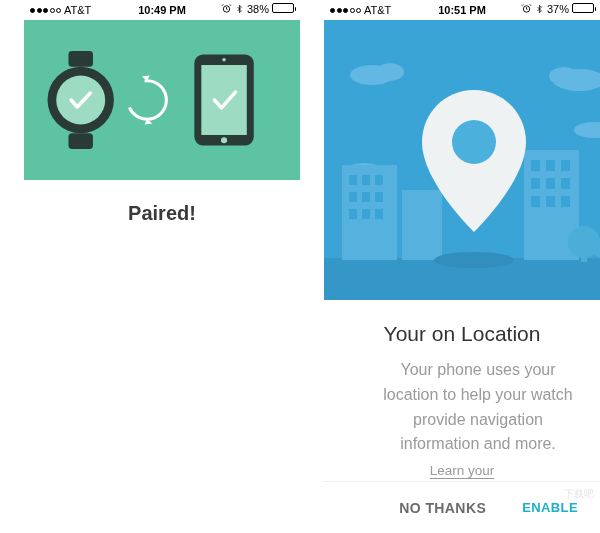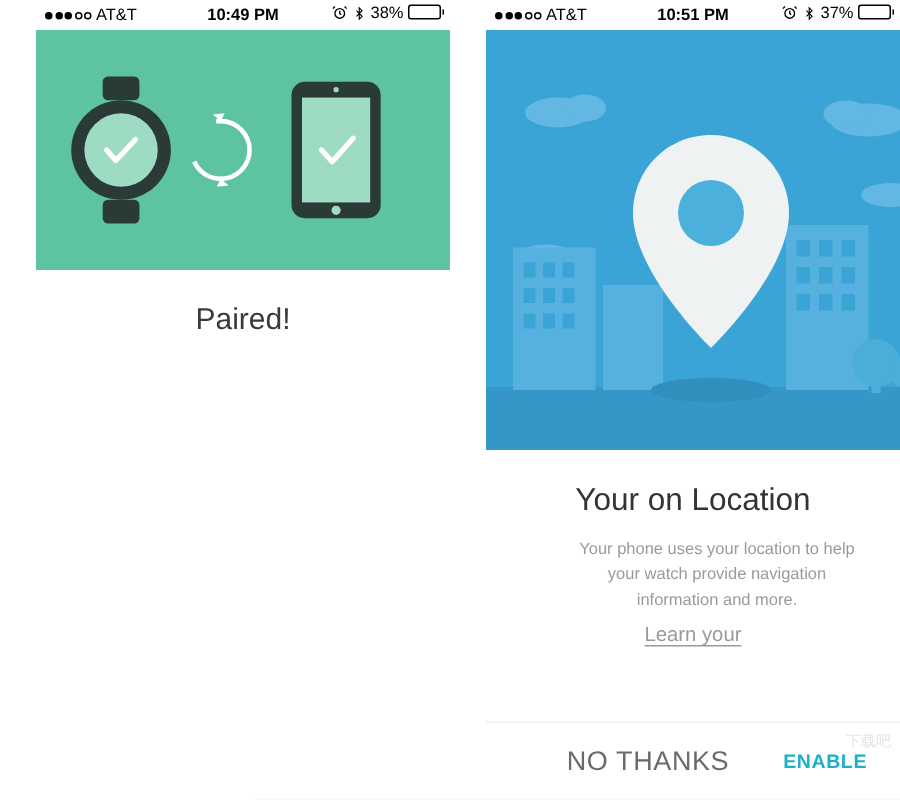--- a/index.html
+++ b/index.html
@@ -49,21 +49,21 @@
       align-items: center;
       justify-content: center;
       gap: 18px;
       padding: 0 20px;
     }
     .title-paired {
       text-align: center;
       font-size: 20px;
       color: #3a3a3a;
       margin-top: 22px;
-      font-weight: 400;
+      font-weight: 700;
     }
 
     
     .hero-blue {
       height: 280px;
       background: #3aa4d6;
       position: relative;
       overflow: hidden;
     }
     .content2 {
@@ -71,21 +71,21 @@
       text-align: center;
       flex: 1;
     }
     .title2 {
       font-size: 21px;
       color: #333;
       margin-bottom: 12px;
       font-weight: 400;
     }
     .desc2 {
-      font-size: 11px;
+      font-size: 16px;
       color: #9a9a9a;
       line-height: 1.55;
       margin-bottom: 4px;
       margin-left: 32px;
     }
     .learn-more {
       font-size: 13.5px;
       color: #9a9a9a;
       text-decoration: underline;
       text-underline-offset: 3px;
@@ -96,22 +96,22 @@
       height: 52px;
       border-top: 1px solid #eee;
       display: flex;
       align-items: center;
       justify-content: flex-end;
       gap: 36px;
       padding: 0 22px;
     }
     .btn-nothanks {
       color: #6b6b6b;
-      font-size: 18px;
-      font-weight: 400;
+      font-size: 14px;
+      font-weight: 700;
       letter-spacing: 0.4px;
     }
     .btn-enable {
       color: #1db0c9;
       font-size: 13px;
       font-weight: 600;
       letter-spacing: 0.4px;
     }
     .watermark {
       position: absolute;

